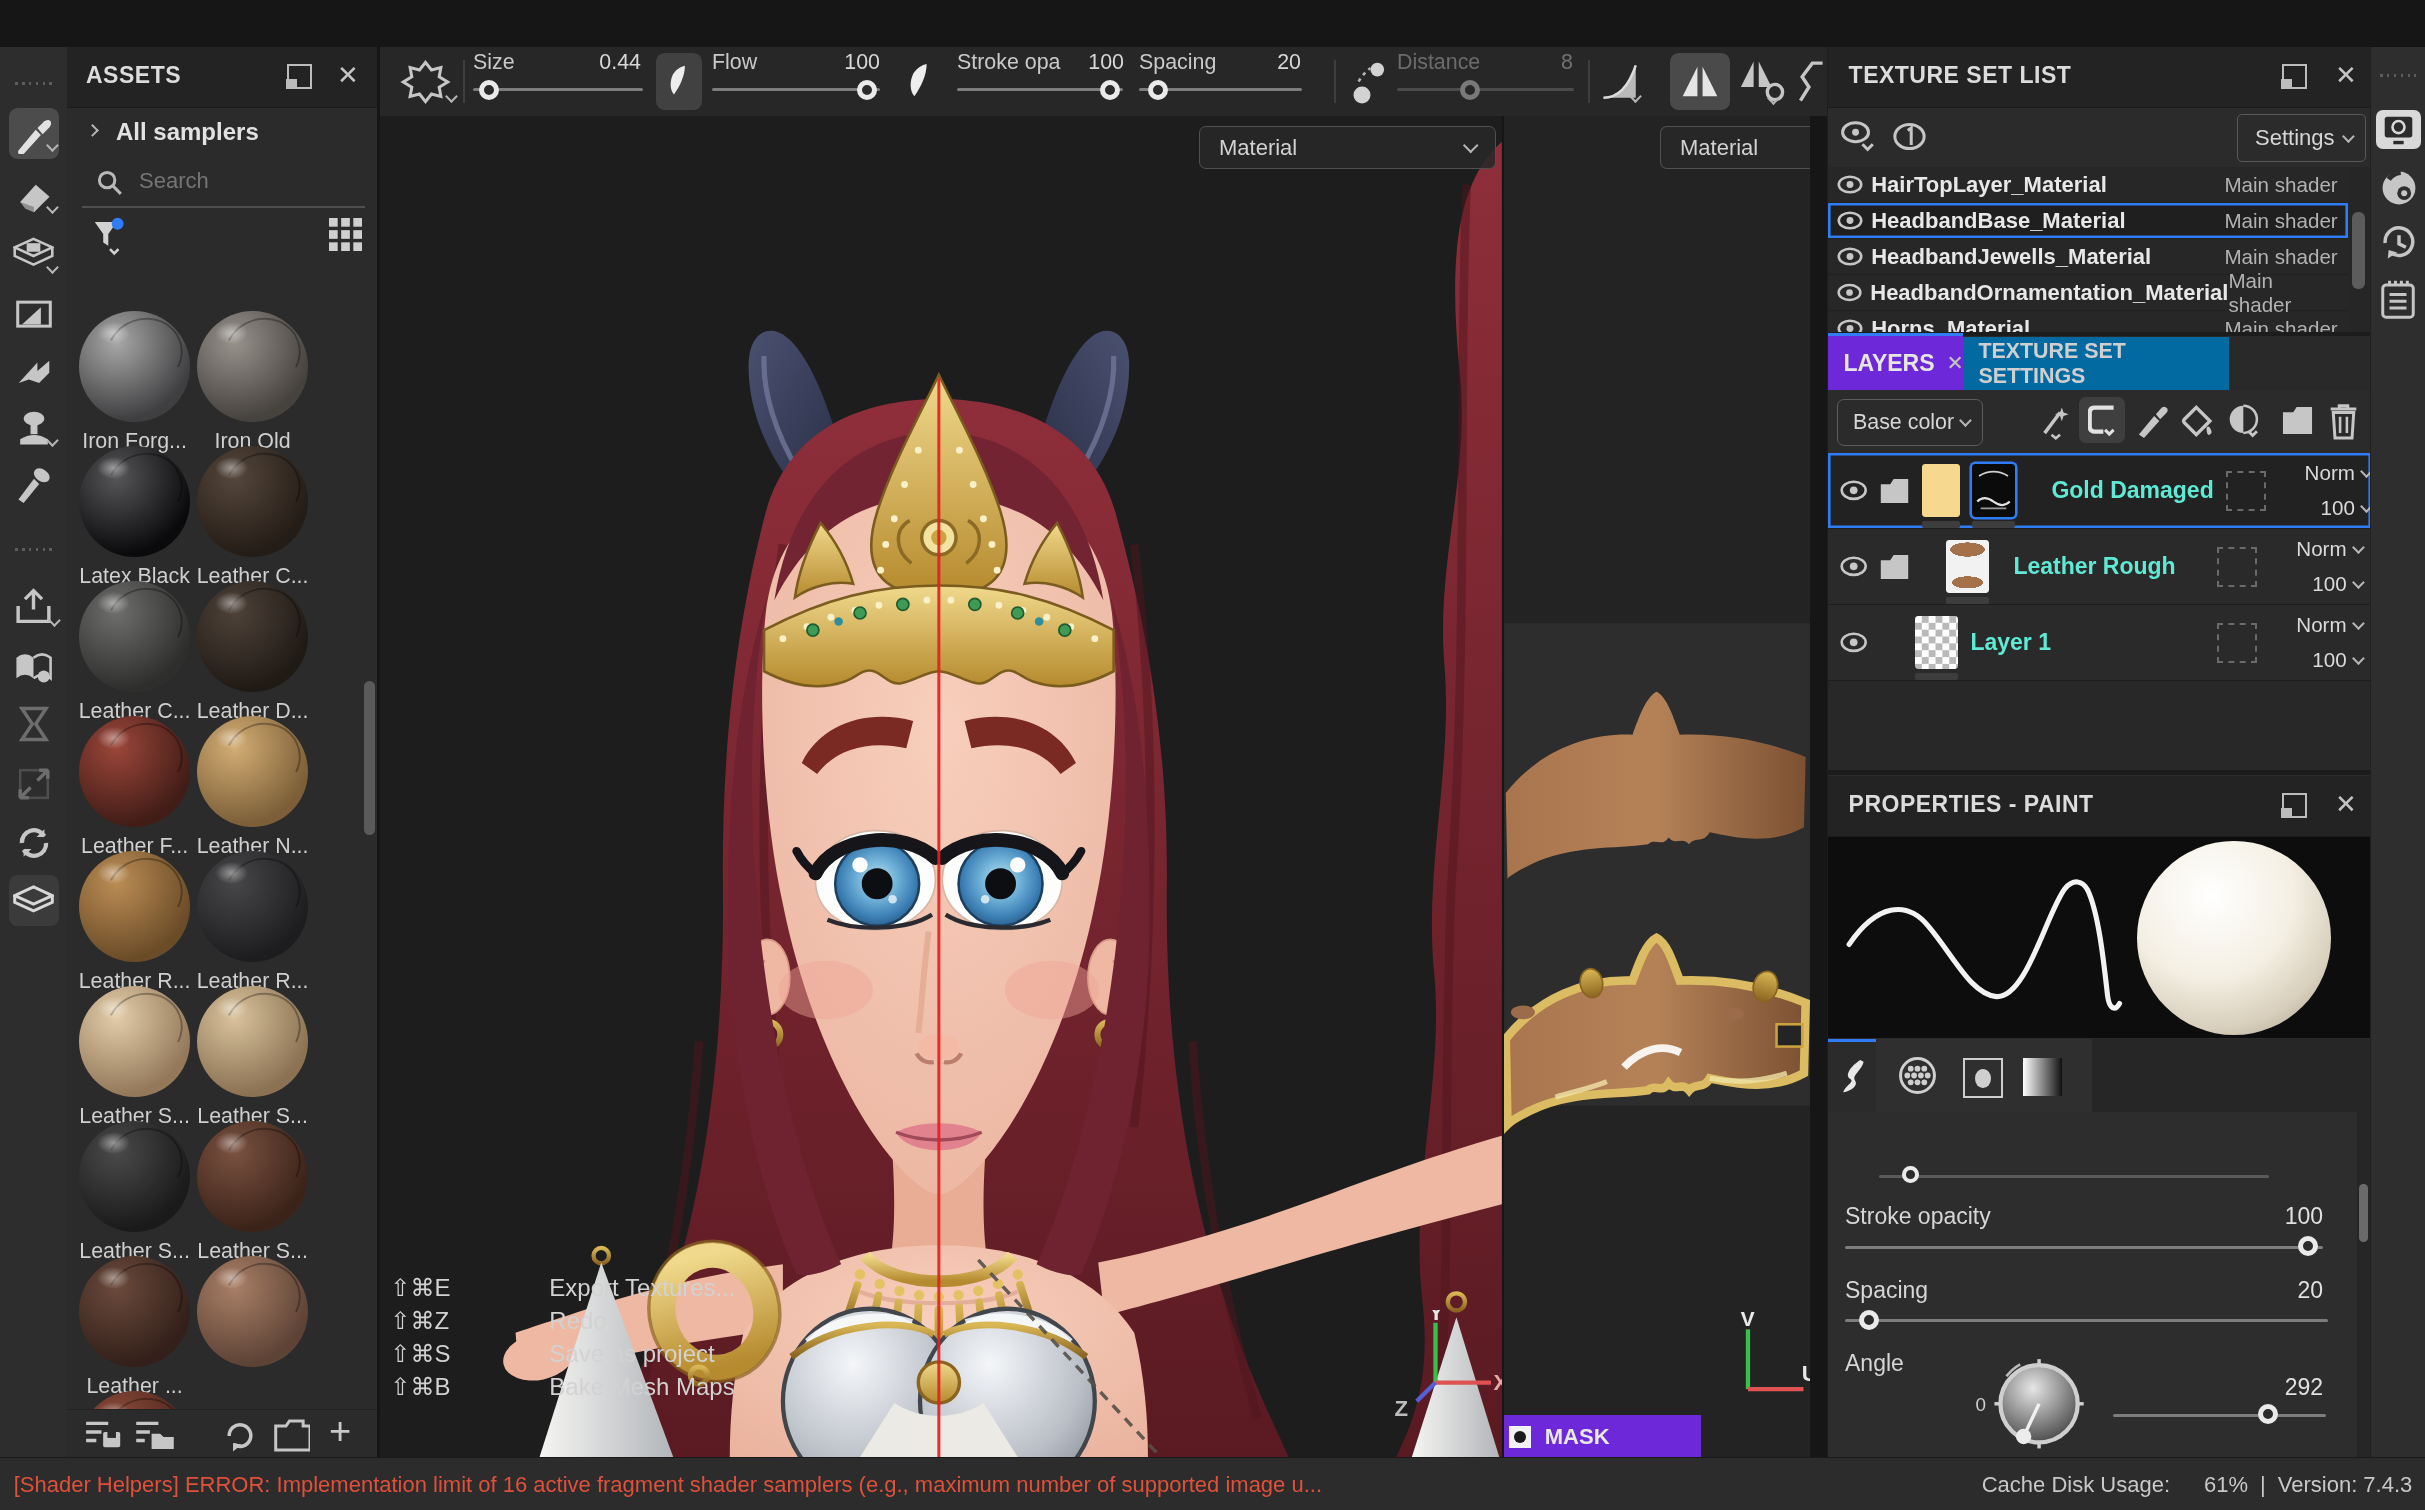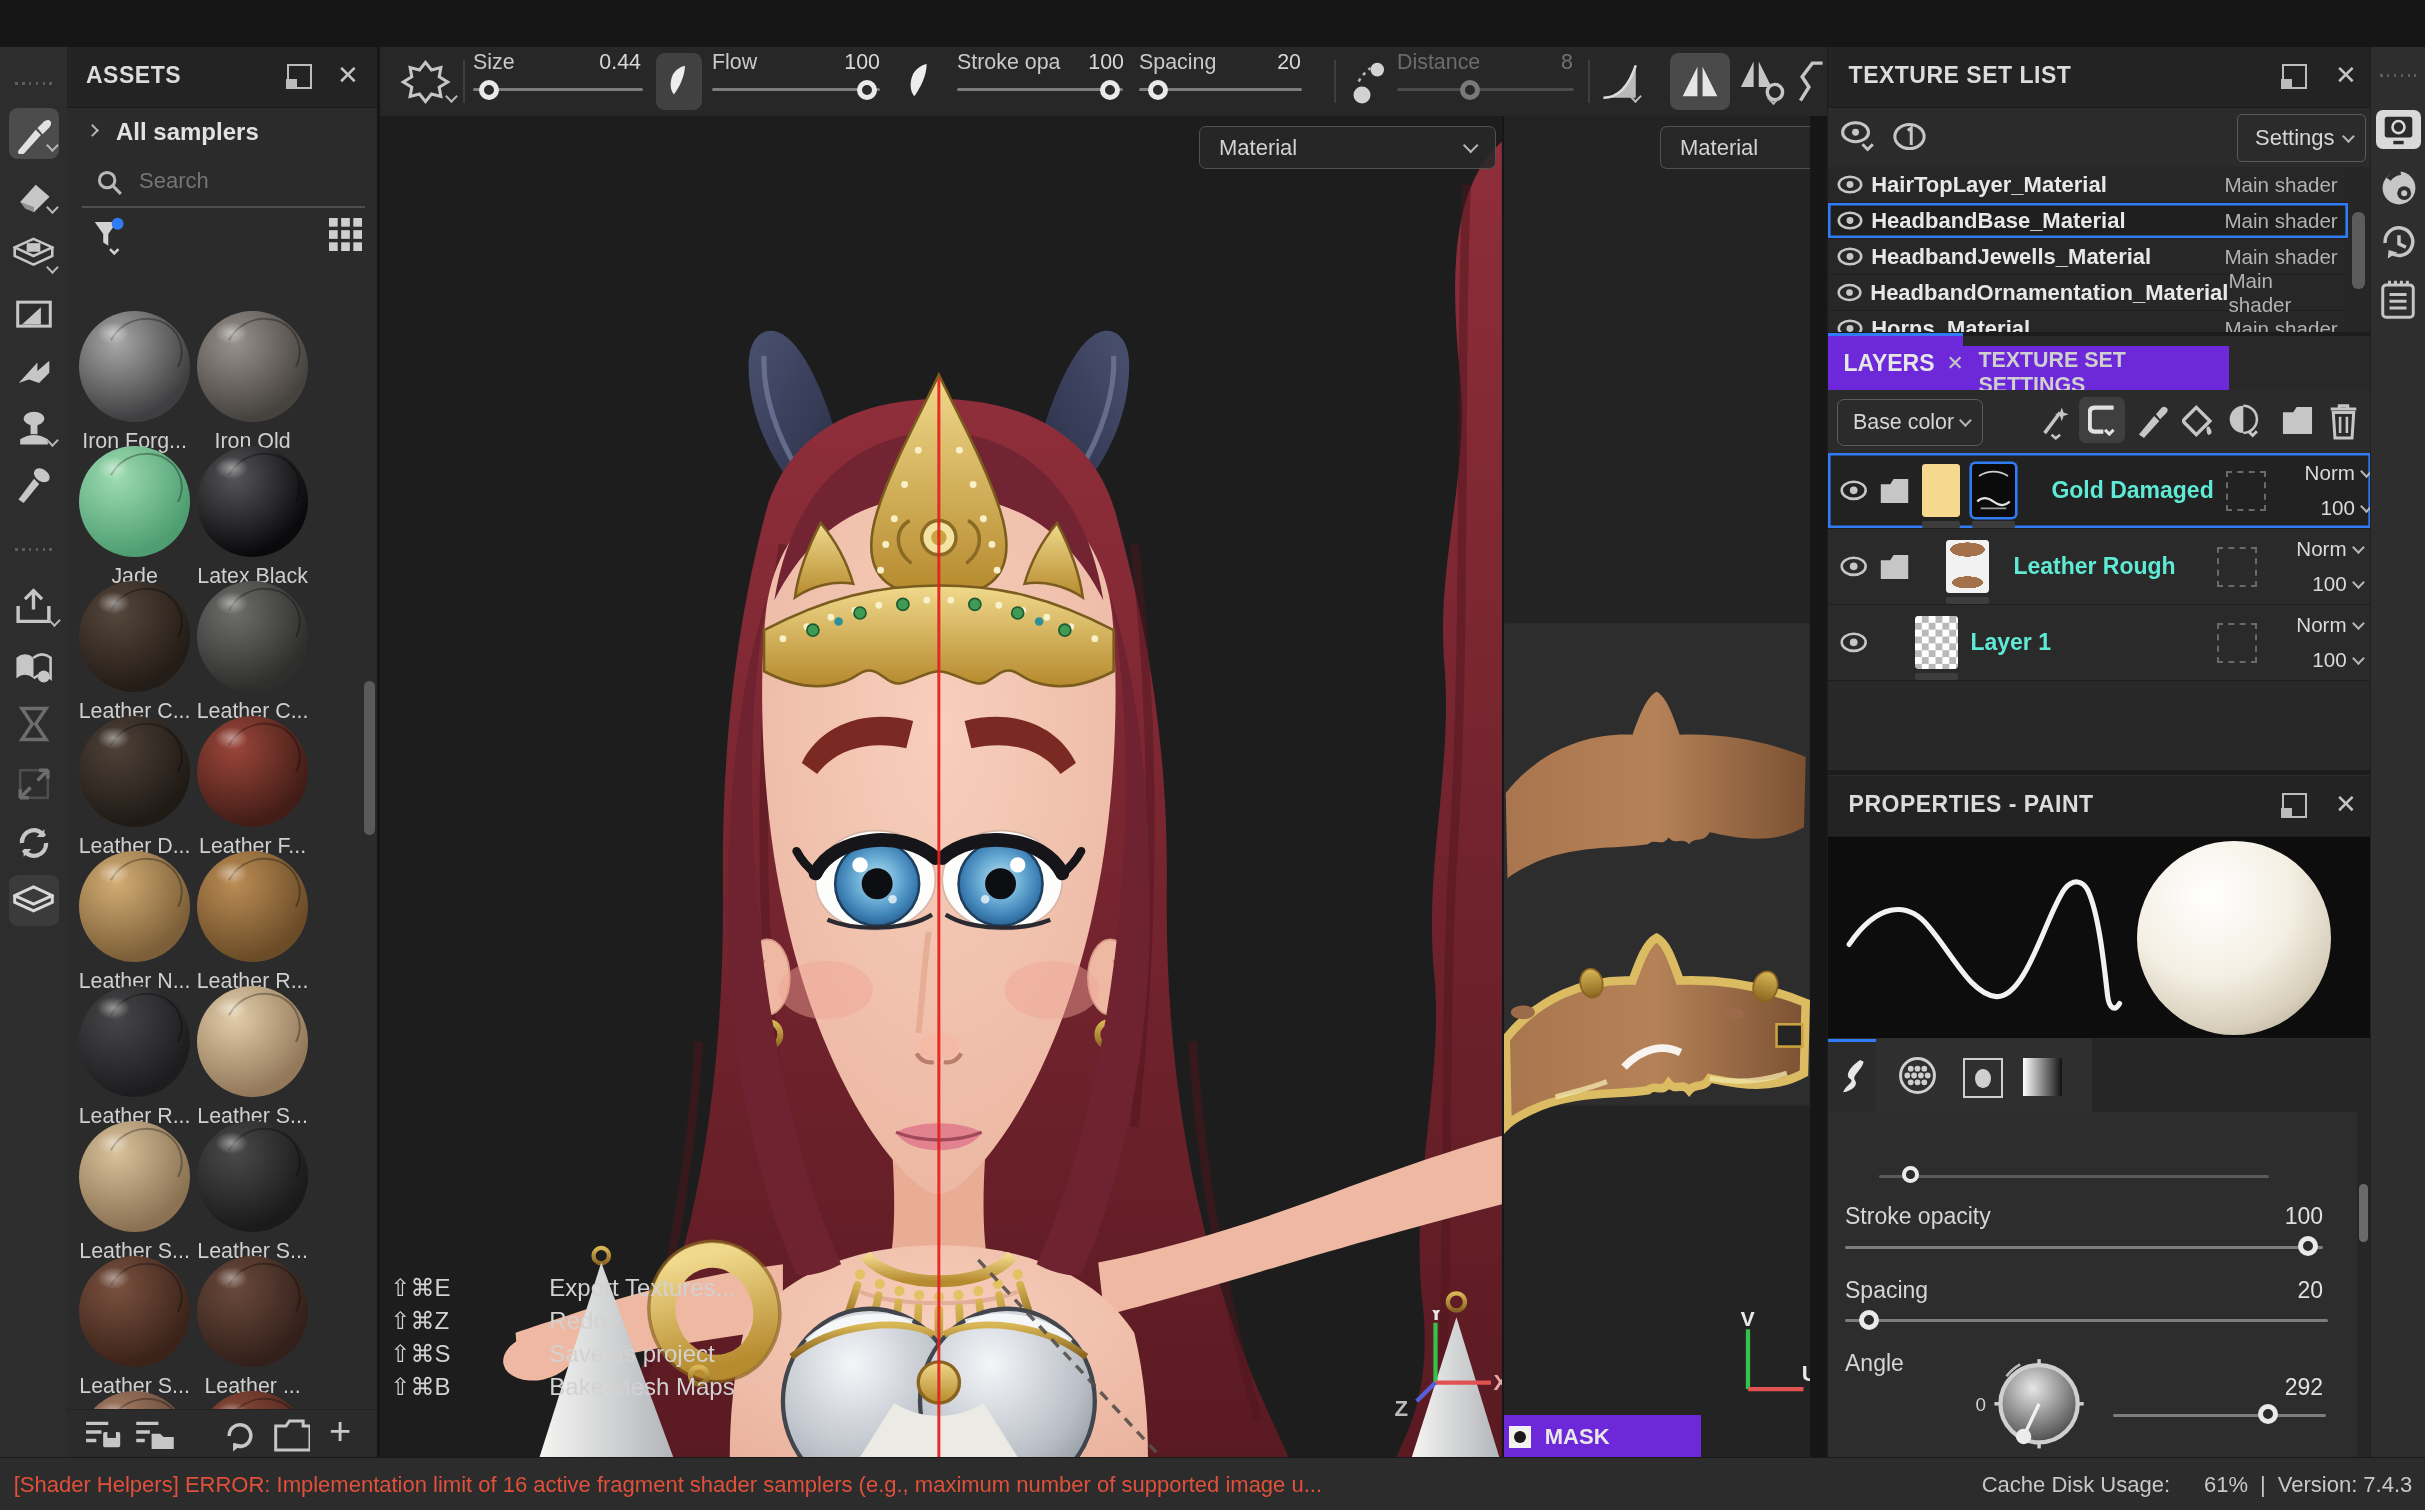--- a/index.html
+++ b/index.html
@@ -276,24 +276,20 @@
         <div class="asset-item">
           <div class="ball" style="--c1: #a8a8a8; --c2: #3f3f41;"></div>
           <div class="asset-label">Iron Forg...</div>
         </div>
 
         <div class="asset-item">
           <div class="ball" style="--c1: #98928c; --c2: #46423e;"></div>
           <div class="asset-label">Iron Old</div>
         </div>
 
-        <div class="asset-item">
-          <div class="ball" style="--c1: #9fdcb2; --c2: #4e9e72;"></div>
-          <div class="asset-label">Jade</div>
-        </div>
 
         <div class="asset-item">
           <div class="ball" style="--c1: #565659; --c2: #0a0a0c;"></div>
           <div class="asset-label">Latex Black</div>
         </div>
 
         <div class="asset-item">
           <div class="ball" style="--c1: #55473c; --c2: #241c16;"></div>
           <div class="asset-label">Leather C...</div>
         </div>
@@ -749,21 +745,21 @@
     <div class="ab" style="left:520px;top:120px;width:23px;height:165px;background:#262626;"></div>
     <div class="ab" style="left:524px;top:165px;width:13px;height:77px;background:#5c5c5c;border-radius:6px;"></div>
 
     <div class="ab" style="left:0;top:285px;width:543px;height:4.3px;background:#1c1c1c;"></div>
     <div class="ab" style="left:0;top:289px;width:543px;height:54px;background:#292929;"></div>
     <div class="ab" style="left:0;top:286px;width:135px;height:4.3px;background:#2f7cf6;"></div>
     <div class="tab" style="left:0;top:289px;width:135px;background:#6d28d9;">
       <span style="margin-left:15.4px;font-size:23px;font-weight:700;color:#e6e6e6;">LAYERS</span>
       <span class="close-g" style="margin-left:12px;font-size:20.6px;">✕</span>
     </div>
-    <div class="tab" style="left:135px;top:299px;width:266px;background:#6d28d9;">
+    <div class="tab" style="left:135px;top:290px;width:266px;background:#0369a1;">
       <span style="margin-left:15.4px;font-size:21.4px;font-weight:700;color:#cfcfcf;">TEXTURE SET SETTINGS</span>
     </div>
 
     <div class="ab" style="left:0;top:343px;width:543px;height:63px;background:#2b2b2b;">
       <div class="ab" style="left:8.6px;top:8.6px;width:144px;height:45px;border:1.7px solid #5c5c5c;border-radius:6.9px;display:flex;align-items:center;">
         <span style="margin-left:15.4px;font-size:21.4px;color:#d6d6d6;">Base color</span>
         <span class="chev sm" style="margin-left:auto;margin-right:12px;margin-top:-3.4px;"></span>
       </div>
       <svg class="ab" style="left:213px;top:13.7px;" width="33" height="36" viewBox="0 0 38 42">
         <path d="M4 34 L22 10" stroke="#c6c6c6" stroke-width="4"></path>

